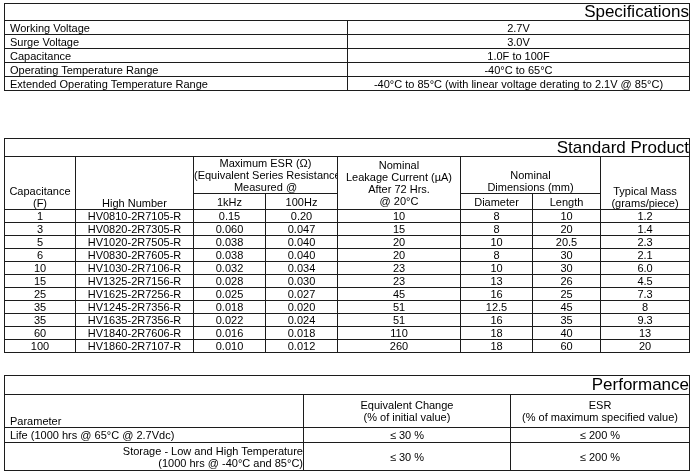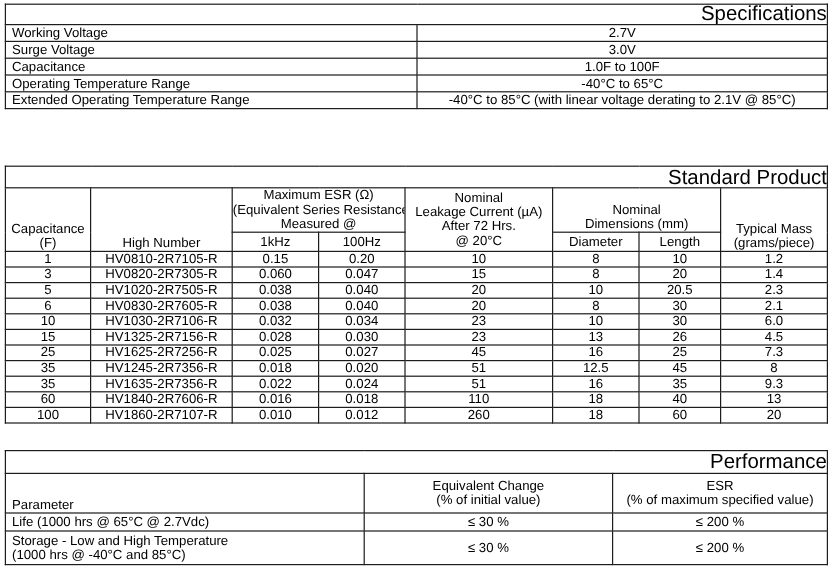--- a/index.html
+++ b/index.html
@@ -29,21 +29,21 @@
     white-space: nowrap;
   }
   .t-title {
     font-size: 17px;
     line-height: 16px;
     text-align: right;
   }
   .lbl { text-align: left; padding-left: 5px; }
   .vb { vertical-align: bottom; }
   .multiline span { display: block; }
-  .multiline-left span { display: block; text-align: left; }
+  .multiline-left span { display: block; text-align: right; }
   
   #spec-table { top: 3px; }
   #spec-table .t-row { height: 17px; }
   #spec-table .d-row { height: 14px; }
   
   #std-table { top: 138px; }
   #std-table .t-row { height: 18px; }
   #std-table .h-top { height: 37px; }
   #std-table .h-sub { height: 16px; }
   #std-table .d-row { height: 13px; }

